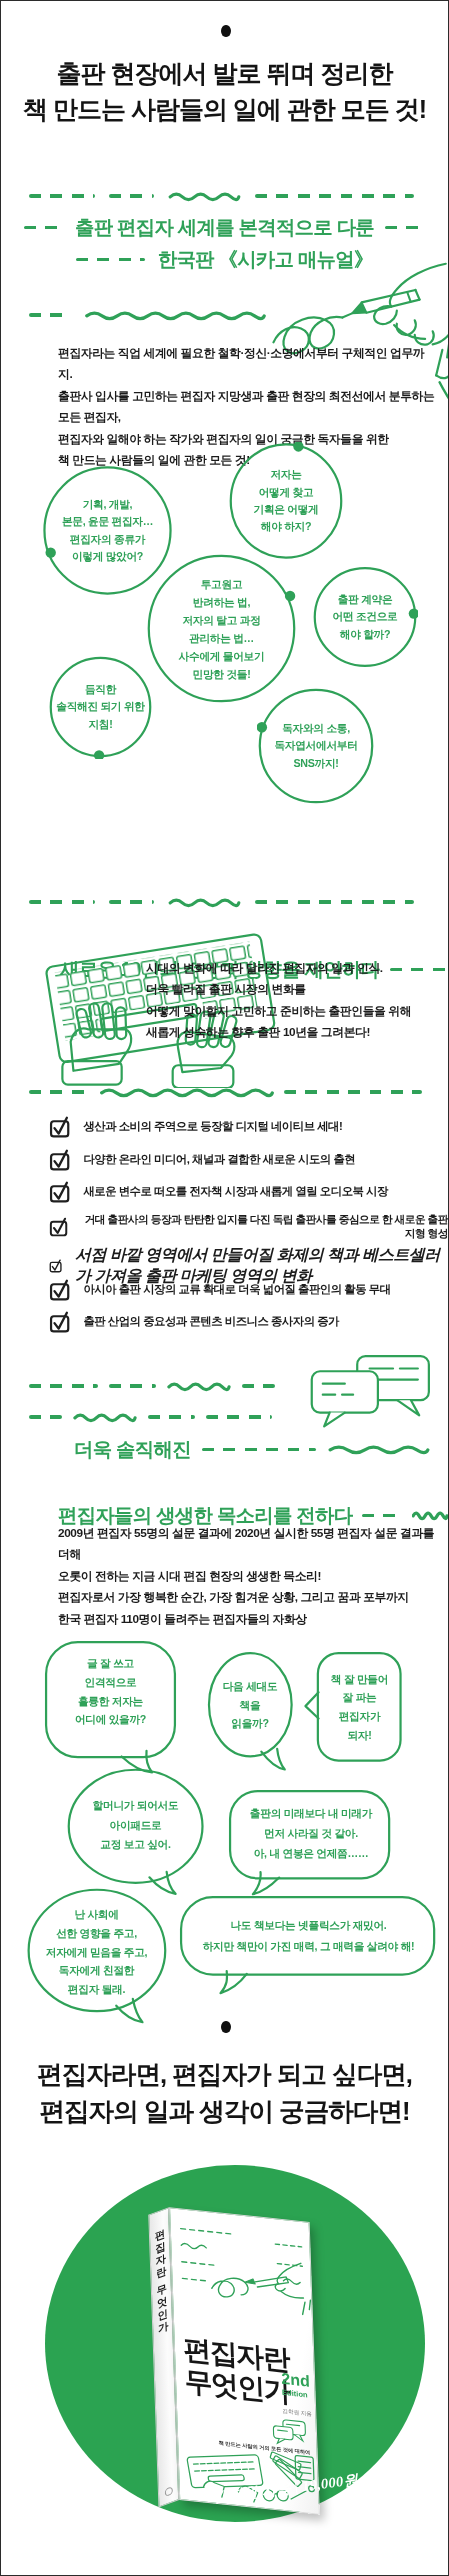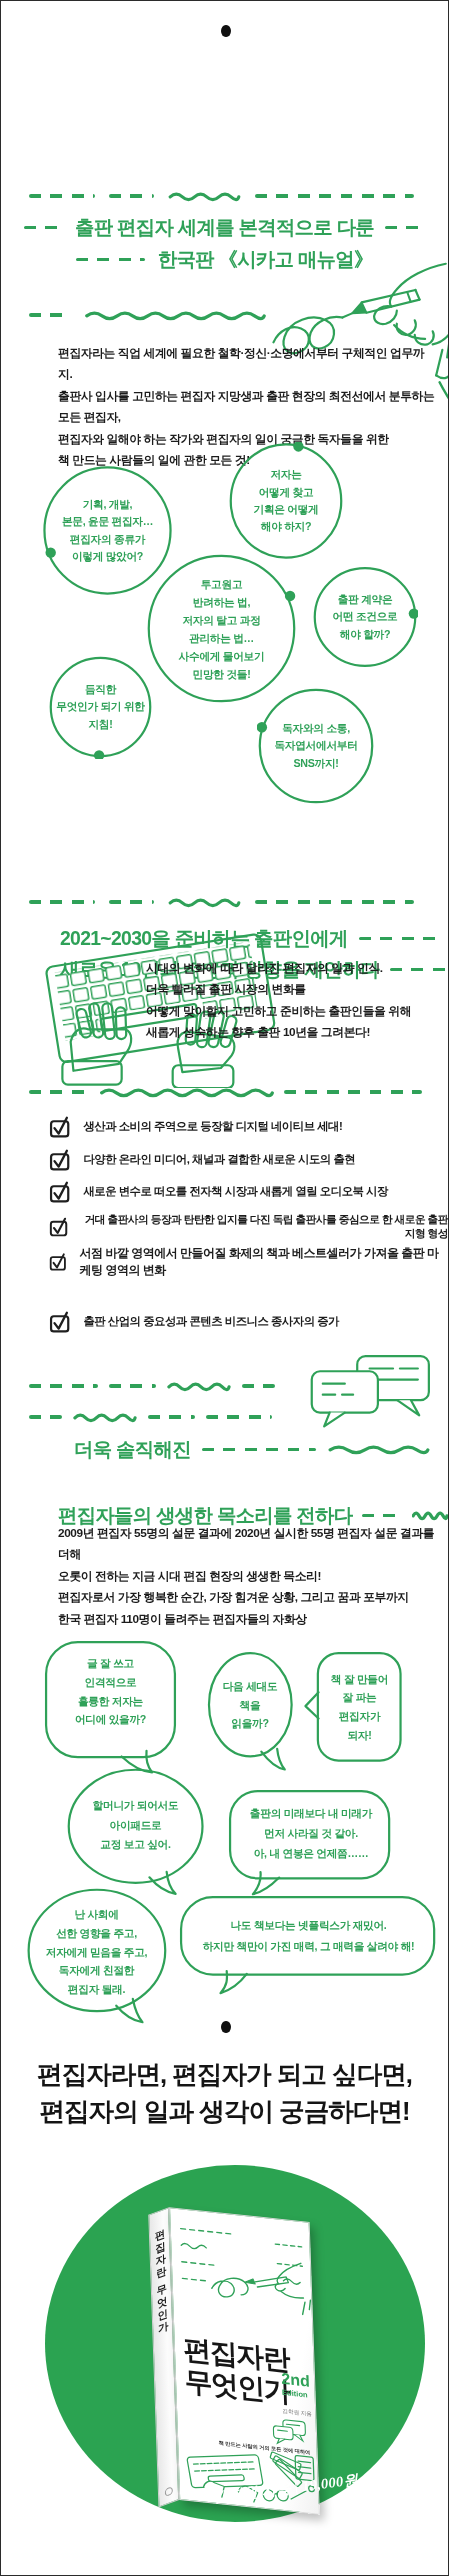--- a/index.html
+++ b/index.html
@@ -51,20 +51,22 @@
         <rect x="3" y="9" width="25" height="22" rx="4" fill="none" stroke="#1f1f1f" stroke-width="3.2"></rect>
         <path d="M8 19 L14 27 L26 4" fill="none" stroke="#1f1f1f" stroke-width="3.4" stroke-linecap="round" stroke-linejoin="round"></path>
       </g>
       <pattern id="keys" width="26" height="24" patternUnits="userSpaceOnUse">
         <rect x="1" y="1" width="21" height="18" rx="3" fill="#ffffff" stroke="#2FA158" stroke-width="2.2"></rect>
       </pattern>
     </defs>
   </svg>
 
   <div class="abs dot" style="left:220px;top:23.5px;"></div>
+  <div class="abs h-black" style="top:54px;">출판 현장에서 발로 뛰며 정리한
+책 만드는 사람들의 일에 관한 모든 것!</div>
 
   <div class="abs row" style="left:28px;top:189px;width:394px;gap:14px;">
     <span class="dash" style="width:66px"></span>
     <span class="dash" style="width:45px"></span>
     <svg class="wave" width="73" height="12.4" viewBox="0 0 132 18" preserveAspectRatio="none">
       <path class="g-stroke" vector-effect="non-scaling-stroke" stroke-width="4.5" d="M4 10 Q 15 2 26 10 T 48 10 T 70 10 T 92 10 T 114 10 T 128 10"></path>
     </svg>
     <span class="dash" style="width:159px"></span>
   </div>
 
@@ -146,44 +148,40 @@
     </svg>
   <div class="abs bubble-text" style="left:311px;top:564px;width:106px;height:104px;">출판 계약은
 어떤 조건으로
 해야 할까?</div>
 
   <svg class="abs" style="left:47px;top:654px;" width="105" height="104" viewBox="0 0 152 150">
     <ellipse cx="76" cy="75" rx="72" ry="71" class="g-stroke" stroke-width="3"></ellipse>
       <circle cx="74" cy="145" r="7.5" fill="#2FA158"></circle>
     </svg>
   <div class="abs bubble-text" style="left:47px;top:654px;width:105px;height:104px;">듬직한
-무엇인가 되기 위한
+솔직해진 되기 위한
 지침!</div>
 
   <svg class="abs" style="left:256px;top:686px;" width="118" height="118" viewBox="0 0 170 170">
     <ellipse cx="85" cy="85" rx="81" ry="81" class="g-stroke" stroke-width="3"></ellipse>
       <circle cx="7" cy="58" r="7.5" fill="#2FA158"></circle>
     </svg>
   <div class="abs bubble-text" style="left:256px;top:686px;width:118px;height:118px;">독자와의 소통,
 독자엽서에서부터
 SNS까지!</div>
 
   <div class="abs row" style="left:28px;top:895px;width:394px;gap:14px;">
     <span class="dash" style="width:66px"></span>
     <span class="dash" style="width:45px"></span>
     <svg class="wave" width="73" height="12.4" viewBox="0 0 132 18" preserveAspectRatio="none">
       <path class="g-stroke" vector-effect="non-scaling-stroke" stroke-width="4.5" d="M4 10 Q 15 2 26 10 T 48 10 T 70 10 T 92 10 T 114 10 T 128 10"></path>
     </svg>
     <span class="dash" style="width:159px"></span>
   </div>
 
-  <div class="abs row" style="left:59px;top:924px;gap:11px;">
-    <span class="g-title">2021~2030을 준비하는 출판인에게</span>
-    <span class="dash" style="width:83px"></span>
-  </div>
   <div class="abs row" style="left:59px;top:955px;gap:11px;">
     <span class="g-title">새로운 10년의 전망과 방향을 제안하다</span>
     <span class="dash" style="width:73px"></span>
   </div>
 
   <svg class="abs" style="left:21px;top:925px;" width="280" height="162" viewBox="0 0 405 235">
     <g transform="rotate(-9 200 120)">
       <rect x="45" y="35" width="315" height="140" rx="10" class="g-stroke" stroke-width="3.4"></rect>
       <rect x="57" y="44" width="286" height="72" fill="url(#keys)"></rect>
       <rect x="57" y="120" width="52" height="24" fill="url(#keys)"></rect>
@@ -240,21 +238,27 @@
   <div class="chk-row" style="top:1212px;text-align:right;">
     <svg width="22" height="23.5" viewBox="0 0 32 34">
         <use href="#sym-check"></use>
       </svg>
     <span class="chk-text" style="font-size:10.7px;">거대 출판사의 등장과 탄탄한 입지를 다진 독립 출판사를 중심으로 한 새로운 출판 지형 형성</span>
     </div>
   <div class="chk-row" style="top:1244px;">
     <svg width="22" height="23.5" viewBox="0 0 32 34">
         <use href="#sym-check"></use>
       </svg>
-    <span class="chk-text" style="font-size:12px;">서점 바깥 영역에서 만들어질 화제의 책과 베스트셀러가 가져올 출판 마케팅 영역의 변화</span>
+    <span class="chk-text" style="font-size:16px;font-style:italic;">서점 바깥 영역에서 만들어질 화제의 책과 베스트셀러가 가져올 출판 마케팅 영역의 변화</span>
+    </div>
+  <div class="chk-row" style="top:1277px;">
+    <svg width="22" height="23.5" viewBox="0 0 32 34">
+        <use href="#sym-check"></use>
+      </svg>
+    <span class="chk-text">아시아 출판 시장의 교류 확대로 더욱 넓어질 출판인의 활동 무대</span>
     </div>
   <div class="chk-row" style="top:1309px;">
     <svg width="22" height="23.5" viewBox="0 0 32 34">
         <use href="#sym-check"></use>
       </svg>
     <span class="chk-text">출판 산업의 중요성과 콘텐츠 비즈니스 종사자의 증가</span>
     </div>
 
   <div class="abs row" style="left:28px;top:1379px;gap:11px;">
     <span class="dash" style="width:69px"></span>

